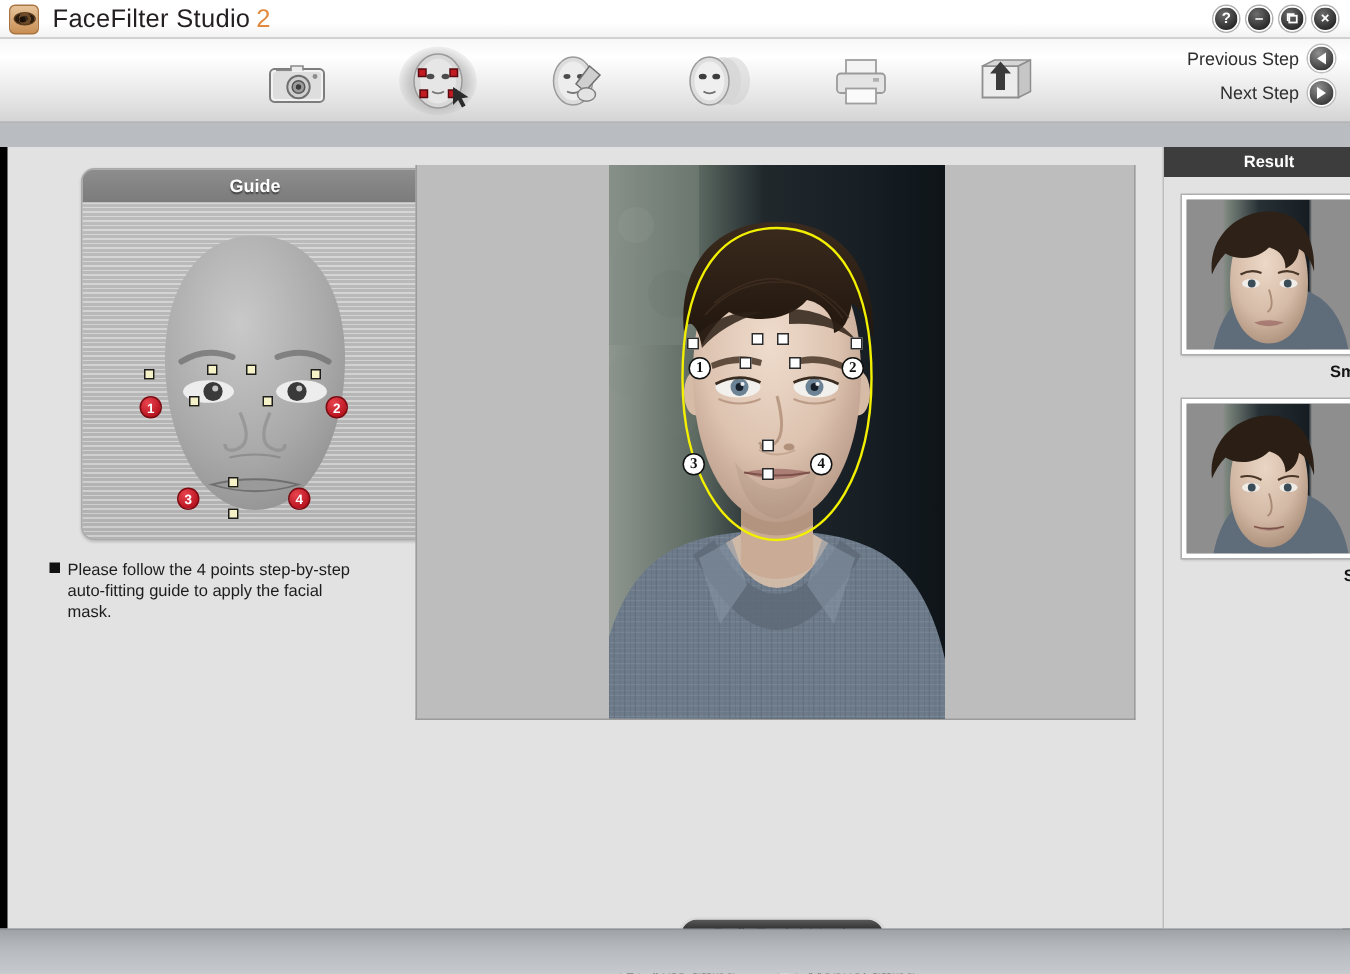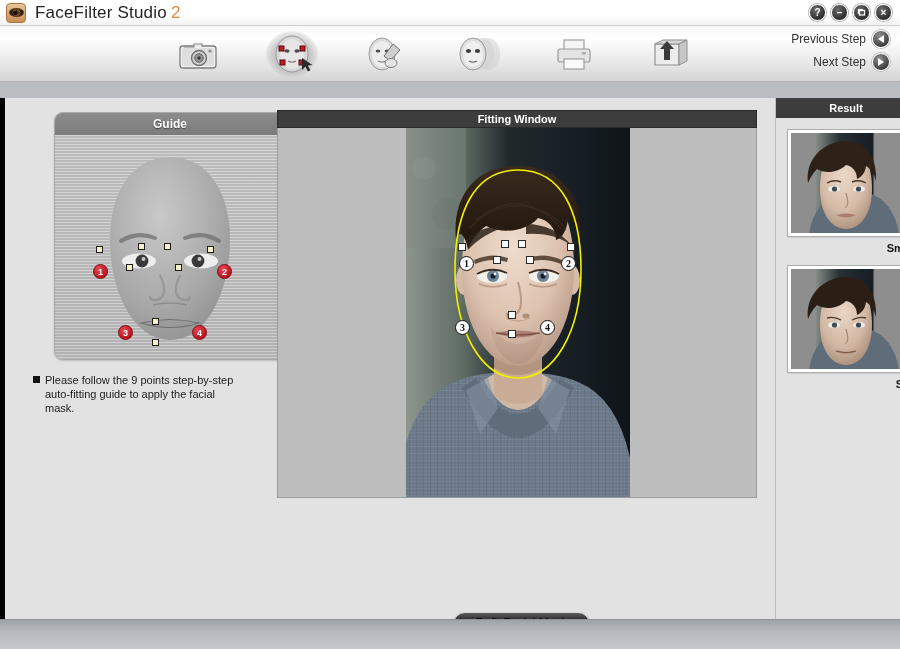--- a/index.html
+++ b/index.html
@@ -403,25 +403,24 @@
           <div class="gsq" style="left:97px;  top:204px;"></div>
           <div class="gnum" style="left:38px;  top:129px;">1</div>
           <div class="gnum" style="left:162px; top:129px;">2</div>
           <div class="gnum" style="left:63px;  top:190px;">3</div>
           <div class="gnum" style="left:137px; top:190px;">4</div>
         </div>
       </div>
     </div>
 
     <div class="guide-text">
-      <span class="bullet"></span><span class="txt">Please follow the 9 points step-by-step auto-fitting guide to apply the facial mask.</span>
+      <span class="bullet"></span><span class="txt">Please follow the 4 points step-by-step auto-fitting guide to apply the facial mask.</span>
     </div>
 
     <div class="fit-wrap">
-      <div class="fit-head">Fitting Window</div>
       <div class="fit-body">
         <div class="photo-holder">
           <svg width="224" height="370" viewBox="0 0 224 370">
             <defs>
               <linearGradient id="bgWall" x1="0" y1="0" x2="1" y2="0">
                 <stop offset="0%" stop-color="#8e968f"></stop>
                   <stop offset="26%" stop-color="#5d6a62"></stop>
                 <stop offset="46%" stop-color="#20282c"></stop>
                   <stop offset="72%" stop-color="#182026"></stop>
                 <stop offset="100%" stop-color="#0e1418"></stop>

